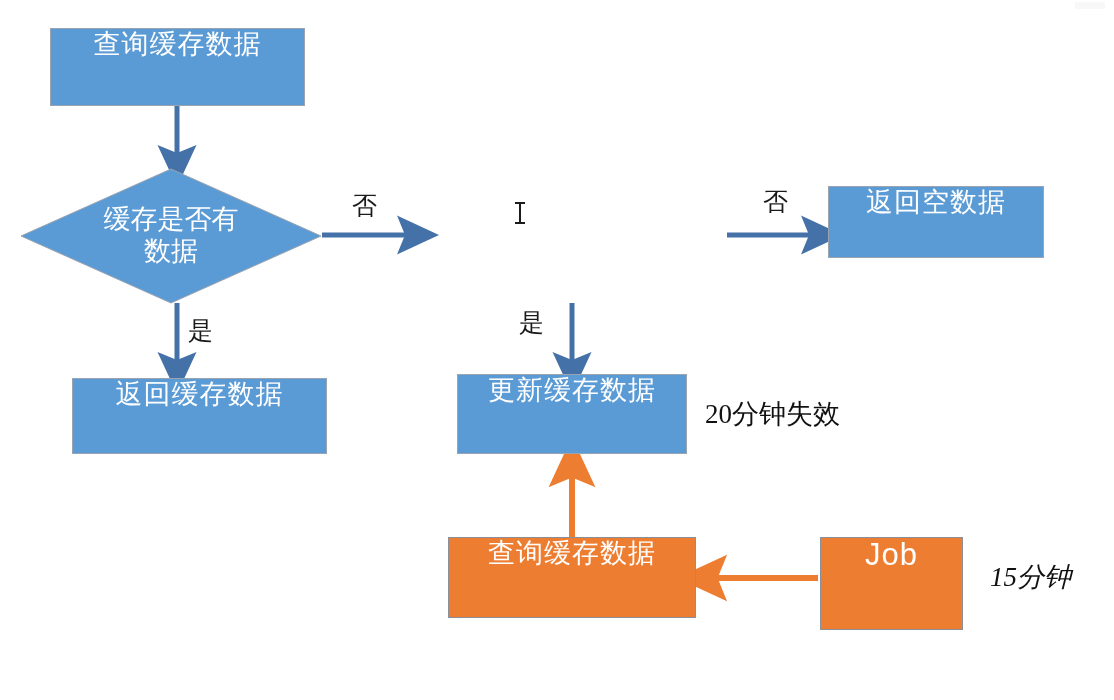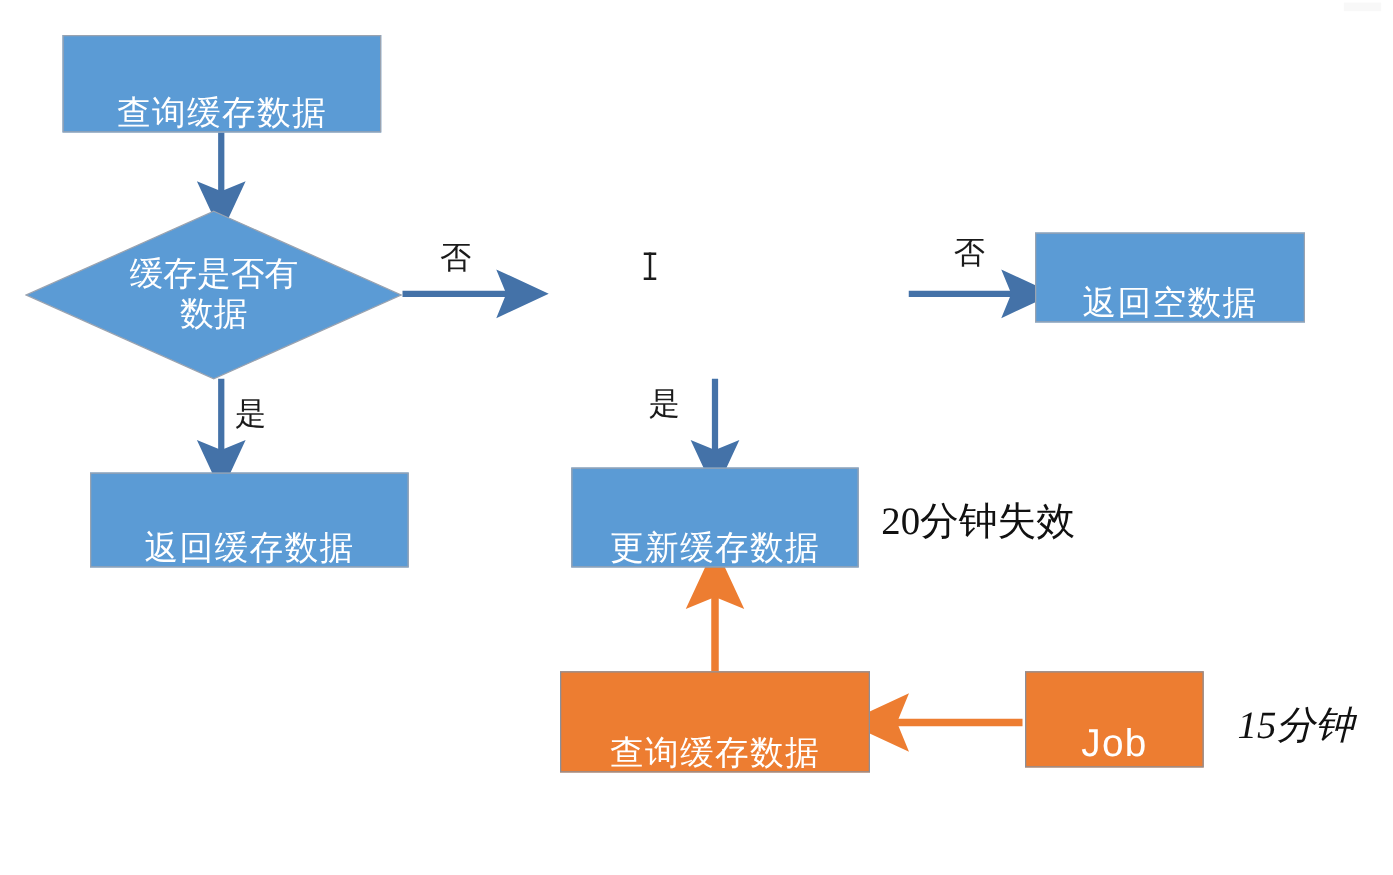--- a/index.html
+++ b/index.html
@@ -16,21 +16,21 @@
     width: 1114px;
     height: 700px;
     background: #ffffff;
     overflow: hidden;
   }
   
   .node {
     position: absolute;
     box-sizing: border-box;
     display: flex;
-    align-items: flex-end;
+    align-items: flex-start;
     justify-content: center;
     text-align: center;
     color: #ffffff;
     line-height: 1.12;
     user-select: none;
   }
   .box {
     border: 1px solid #9aa3b0;
     background: #5B9BD5;
     font-size: 27px;
@@ -77,21 +77,21 @@
     position: absolute;
     color: #1a1a1a;
     font-size: 25px;
     font-family: "Liberation Serif", "DejaVu Serif", serif;
     user-select: none;
     white-space: nowrap;
   }
   .side-note {
     position: absolute;
     color: #111111;
-    font-size: 31px;
+    font-size: 27px;
     font-family: "Liberation Serif", "DejaVu Serif", serif;
     white-space: nowrap;
     user-select: none;
   }
   
   .caret {
     position: absolute;
     width: 2px;
     background: #1b1b1b;
     pointer-events: none;
@@ -186,21 +186,21 @@
   </div>
 
   <div class="node box" style="left:457px; top:374px; width:230px; height:80px;">
     <span class="inner">更新缓存数据</span>
   </div>
 
   <div class="node box orange" style="left:448px; top:537px; width:248px; height:81px;">
     <span class="inner">查询缓存数据</span>
   </div>
 
-  <div class="node box orange" style="left:820px; top:537px; width:143px; height:77px; font-size:31px;">
+  <div class="node box orange" style="left:820px; top:537px; width:143px; height:93px; font-size:31px;">
     <span class="inner">Job</span>
   </div>
 
   <div class="edge-label" style="left:352px; top:189px;">否</div>
 
   <div class="edge-label" style="left:188px; top:314px;">是</div>
 
   <div class="edge-label" style="left:763px; top:185px;">否</div>
 
   <div class="edge-label" style="left:519px; top:306px;">是</div>

